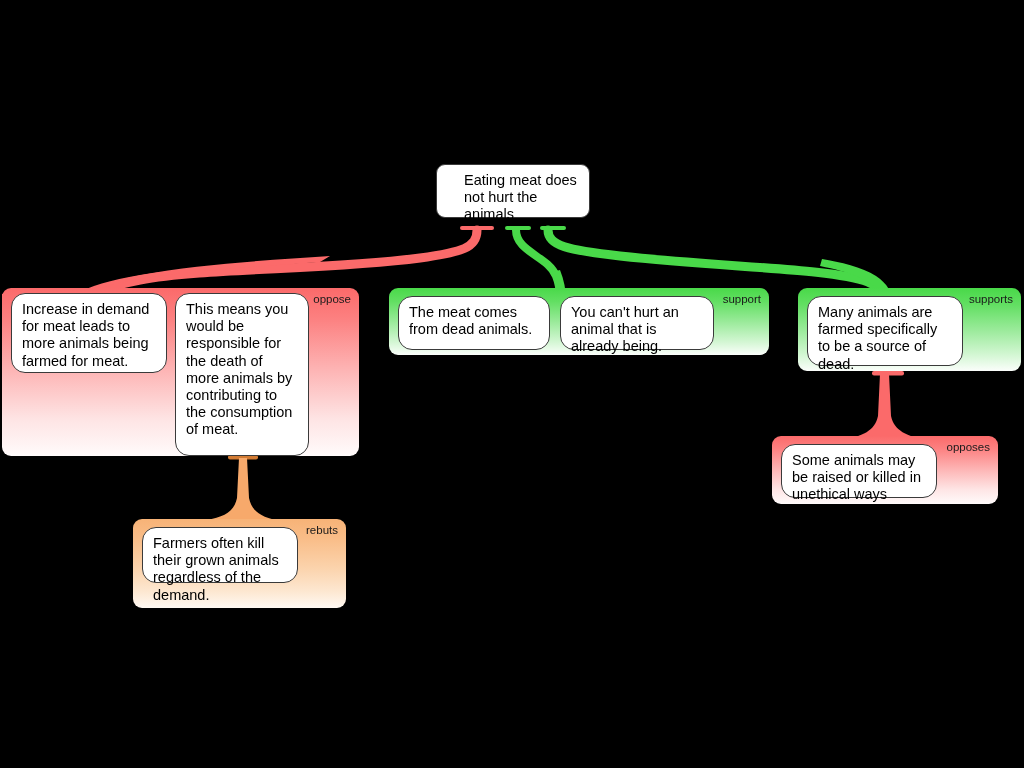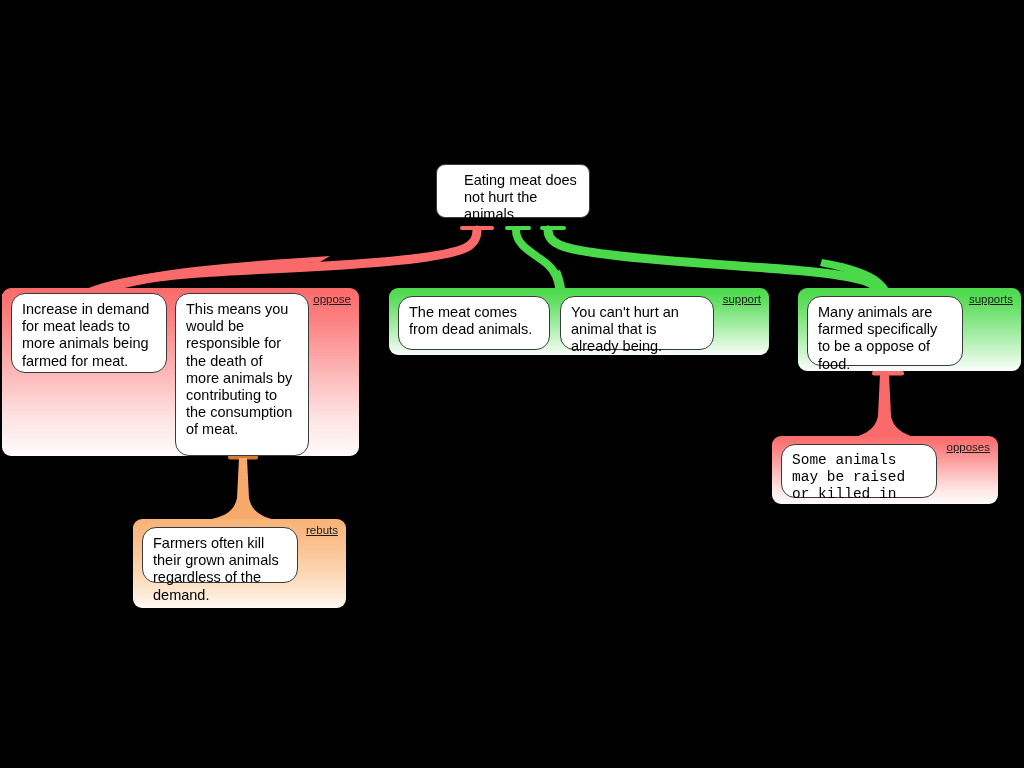--- a/index.html
+++ b/index.html
@@ -39,21 +39,20 @@
     background: linear-gradient(to bottom, #f7b377 0%, #f9bd88 22%, #fbd3ac 55%, #fde8d2 82%, #fff9f3 100%);
   }
   .group-label {
     position: absolute;
     top: 5px;
     right: 8px;
     font-size: 11.5px;
     color: #1a1a1a;
     line-height: 13px;
     white-space: nowrap;
-    text-decoration: underline;
   }
   
   .card {
     position: absolute;
     background: #ffffff;
     border: 1.4px solid #3a3a3a;
     border-radius: 14px;
     box-sizing: border-box;
     padding: 7px 9px 7px 10px;
     font-size: 14.5px;
@@ -171,27 +170,27 @@
     <span>The meat comes from dead animals.</span>
   </div>
   <div class="card" style="left:560px; top:296px; width:154px; height:54px;">
     <span>You can't hurt an animal that is already being.</span>
   </div>
 
   <div class="group support" style="left:798px; top:288px; width:223px; height:83px;">
     <span class="group-label">supports</span>
   </div>
   <div class="card" style="left:807px; top:296px; width:156px; height:70px;">
-    <span>Many animals are farmed specifically to be a oppose of food.</span>
+    <span>Many animals are farmed specifically to be a source of dead.</span>
   </div>
 
   <div class="group oppose" style="left:772px; top:436px; width:226px; height:68px;">
     <span class="group-label">opposes</span>
   </div>
-  <div class="card" style="left:781px; top:444px; width:156px; height:54px;font-family:Liberation Mono, monospace;">
+  <div class="card" style="left:781px; top:444px; width:156px; height:54px;">
     <span>Some animals may be raised or killed in unethical ways</span>
   </div>
 
   <div class="group rebut" style="left:133px; top:519px; width:213px; height:89px;">
     <span class="group-label">rebuts</span>
   </div>
   <div class="card" style="left:142px; top:527px; width:156px; height:56px;">
     <span>Farmers often kill their grown animals regardless of the demand.</span>
   </div>
 

